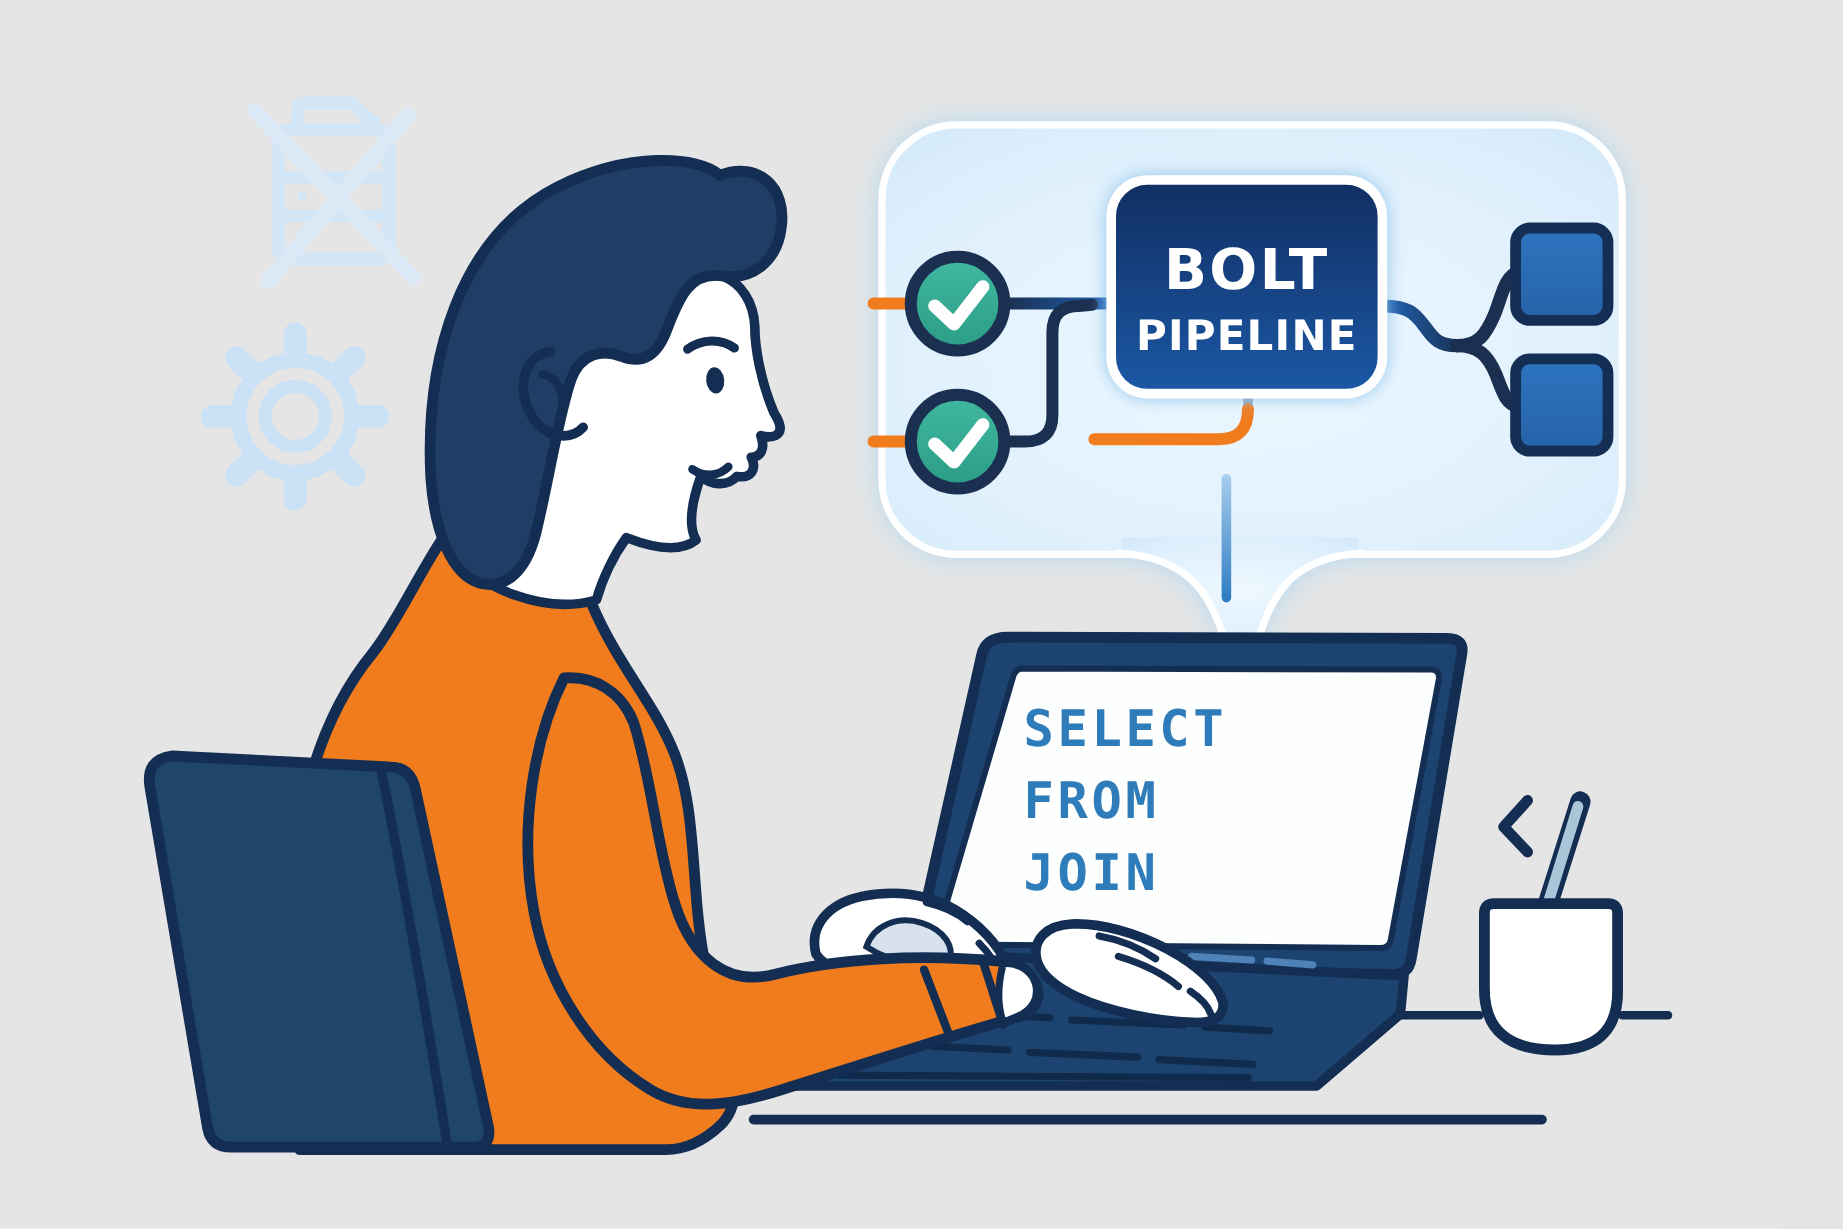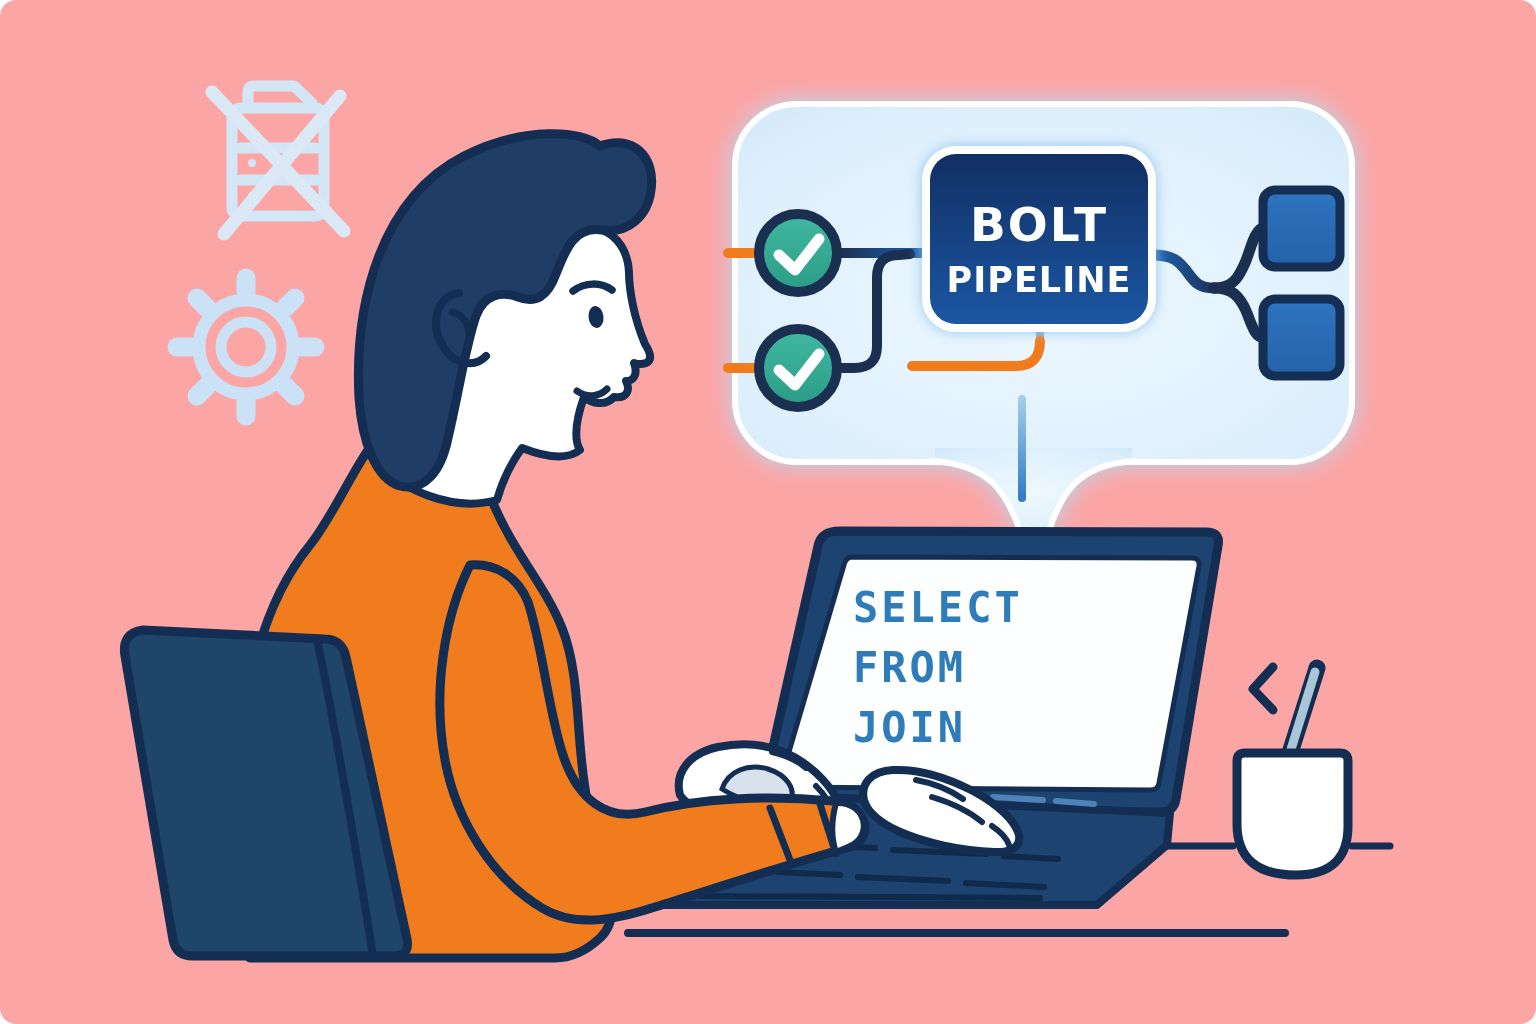--- a/index.html
+++ b/index.html
@@ -1,17 +1,17 @@
 <!DOCTYPE html>
 <html><head>
 <meta charset="utf-8">
 <style>
   html,body{margin:0;padding:0;background:#ffffff;}
-  .canvas{position:relative;width:1536px;height:1024px;background:#fca5a5;overflow:hidden;
-          font-family:"DejaVu Sans", sans-serif;border-radius:16px;}
+  .canvas{position:relative;width:1536px;height:1024px;background:#e5e5e5;overflow:hidden;
+          font-family:"DejaVu Sans", sans-serif;}
   svg{position:absolute;left:0;top:0;}
   text{user-select:none;}
   .box-title{font-family:"DejaVu Sans", "Liberation Sans", sans-serif;font-weight:bold;fill:#ffffff;}
   .code-line{font-family:"DejaVu Sans Mono", "Liberation Mono", monospace;font-weight:bold;fill:#2f7cba;letter-spacing:3px;}
 </style>
 </head>
 <body>
 
 <div class="canvas">
 <svg width="1536" height="1024" viewBox="0 0 1536 1024">

